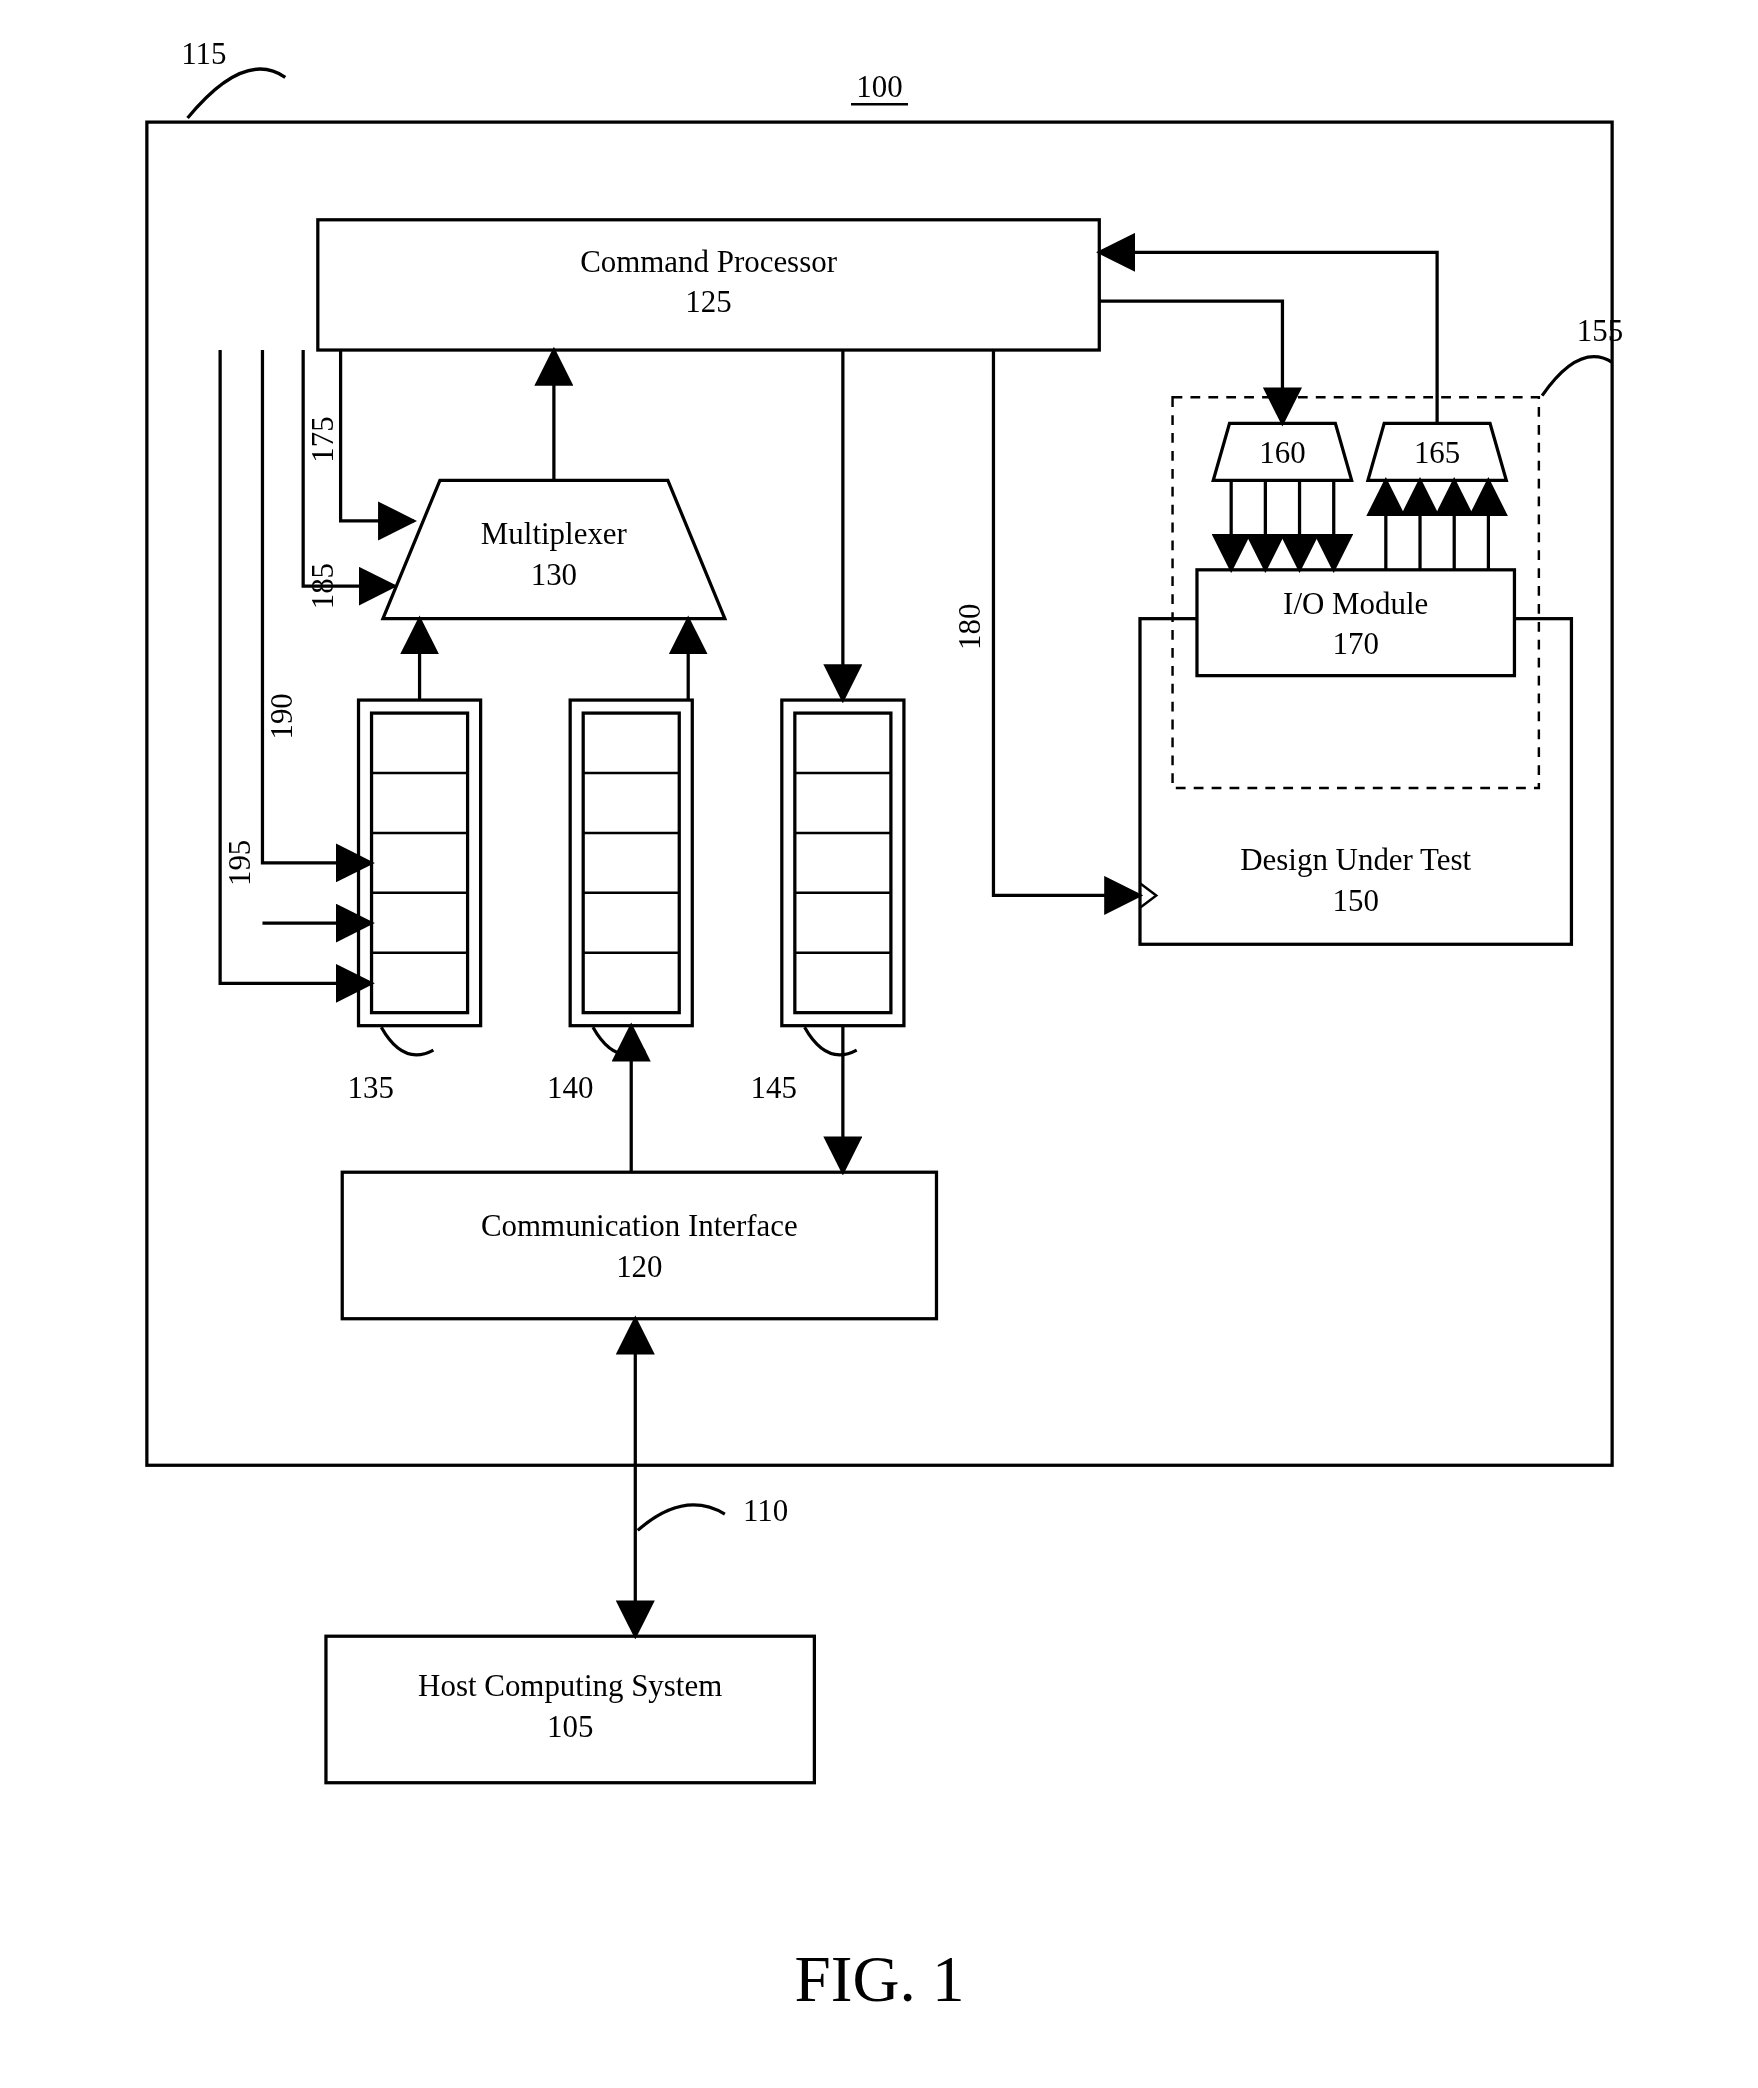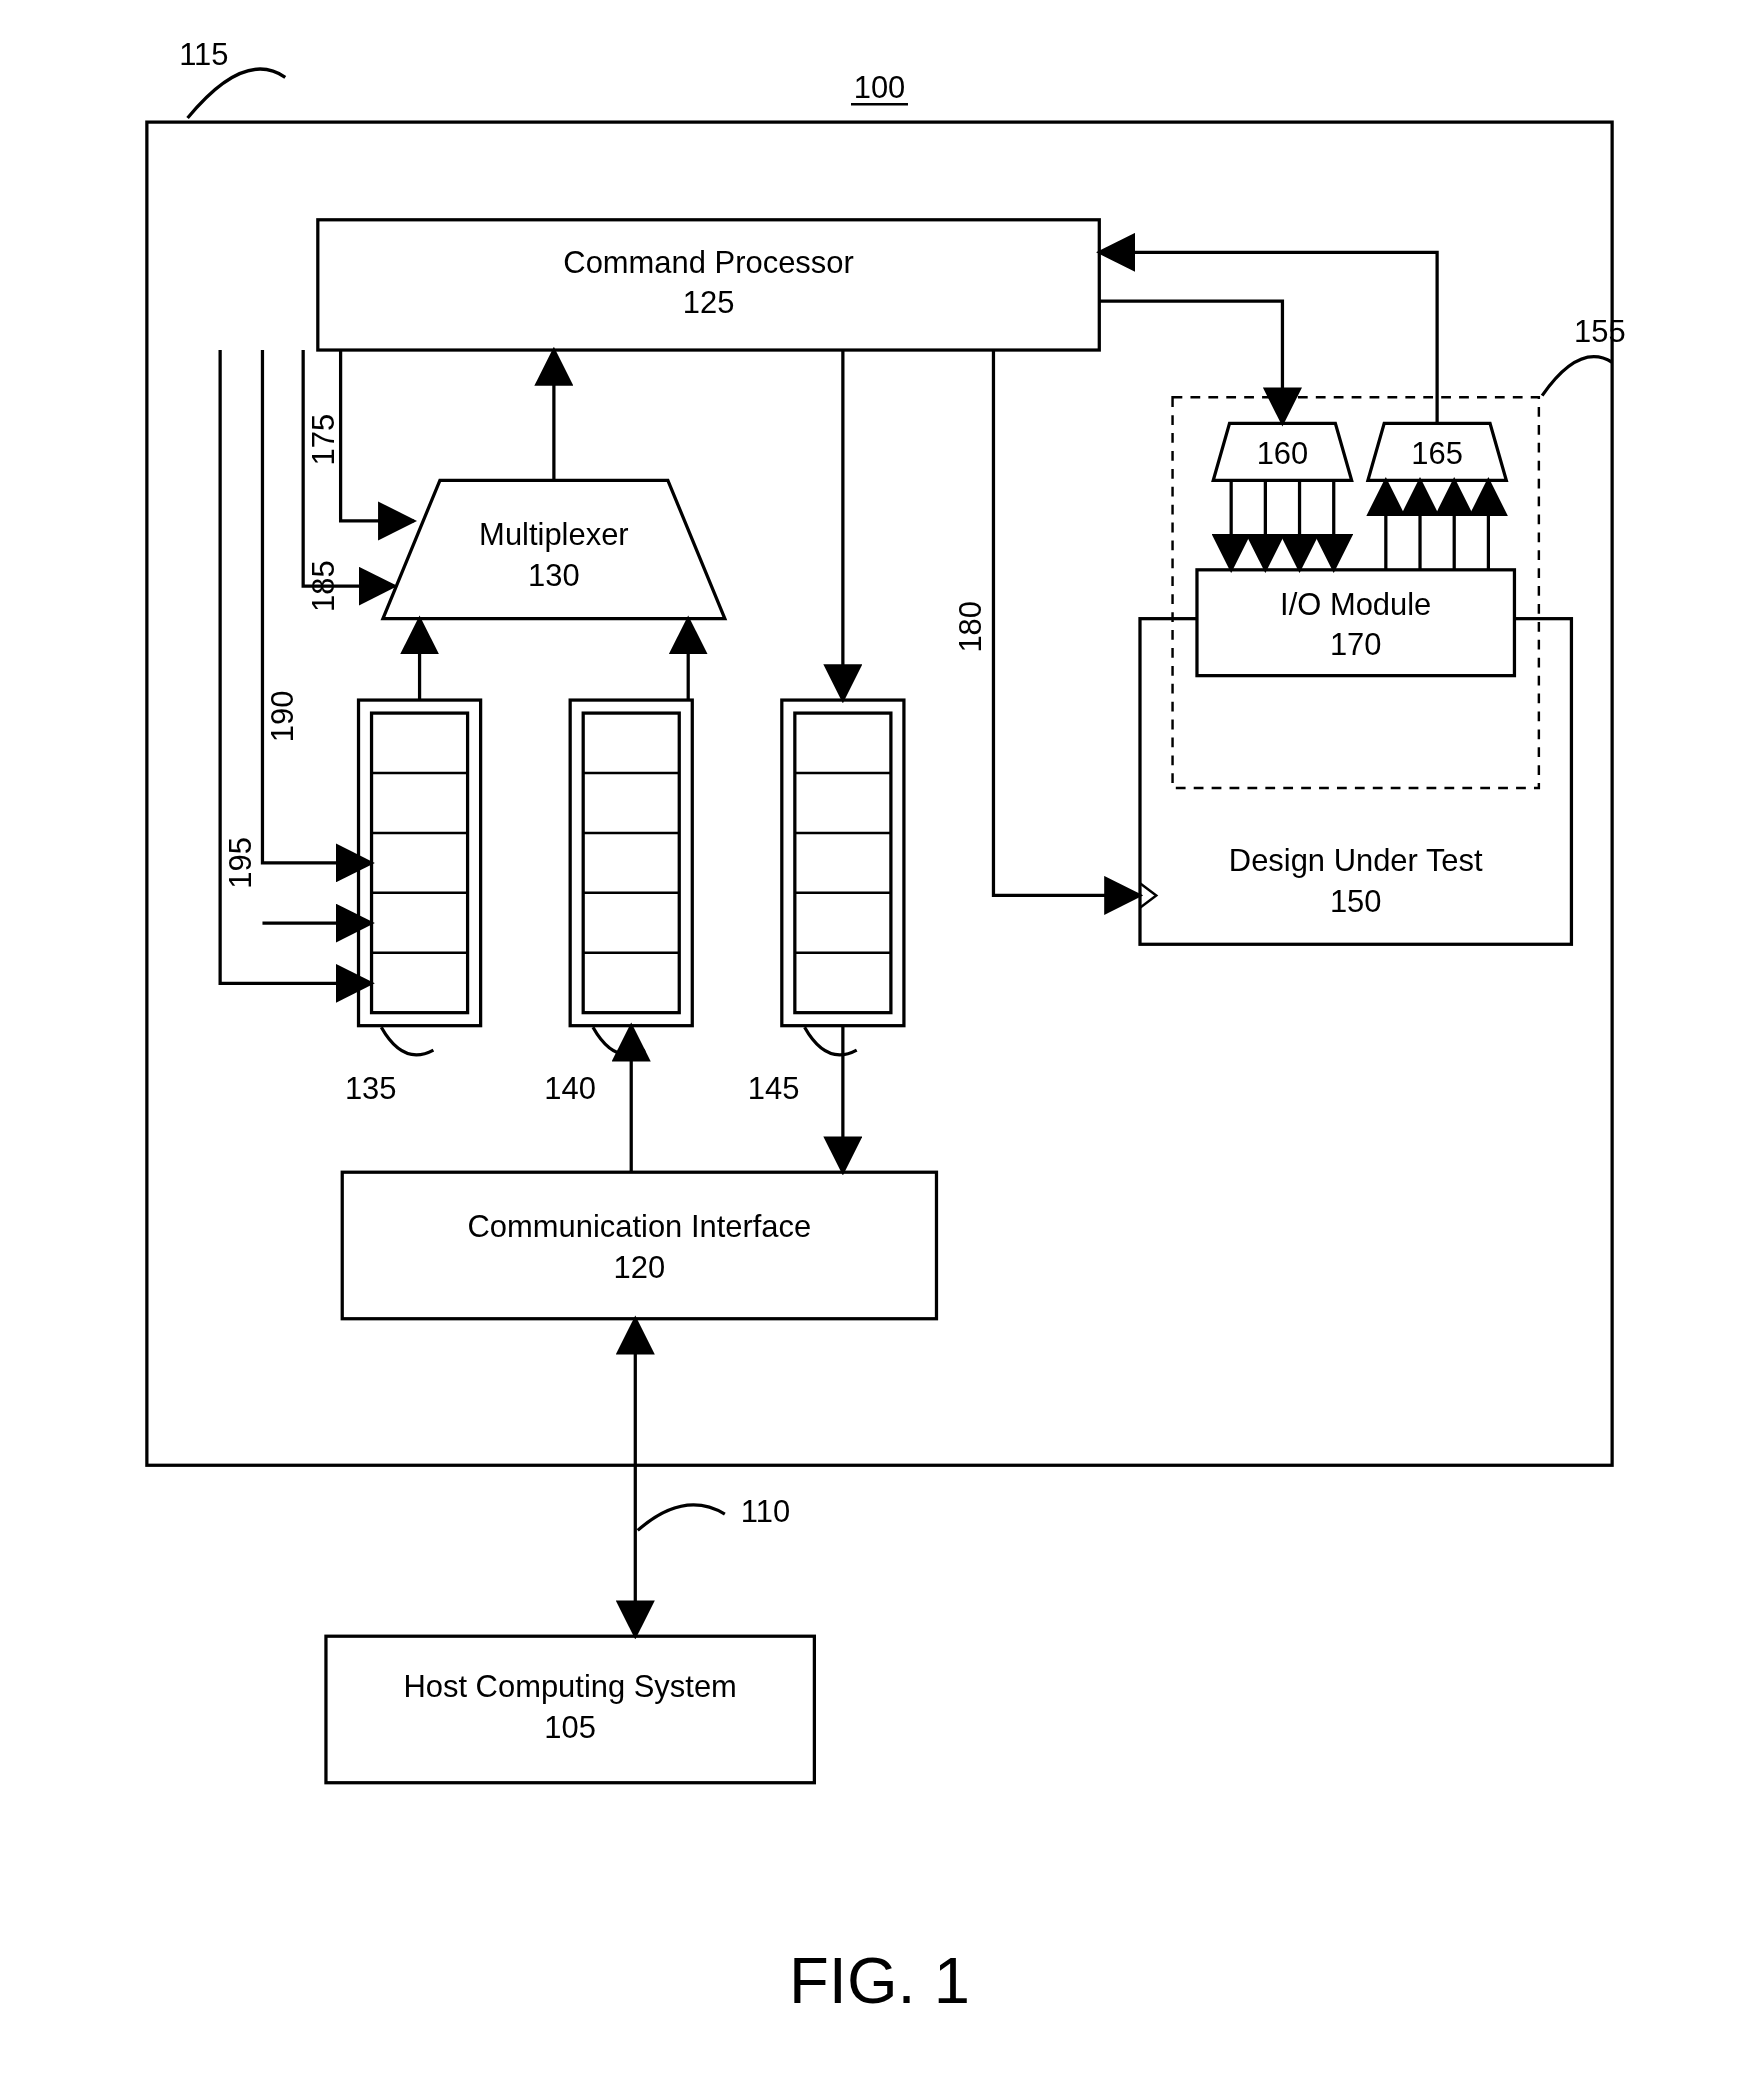--- a/index.html
+++ b/index.html
@@ -6,20 +6,21 @@
     margin: 0;
     padding: 0;
     background: #ffffff;
     font-family: Arial, Helvetica, sans-serif;
     color: #000;
   }
   .page {
     position: relative;
     width: 1573px;
     height: 2088px;
+    font-family: Liberation Serif, serif;
   }
   svg { display: block; }
   .blk-text {
     font-size: 38px;
     text-anchor: middle;
     dominant-baseline: middle;
   }
   .ref-text {
     font-size: 38px;
     text-anchor: middle;

